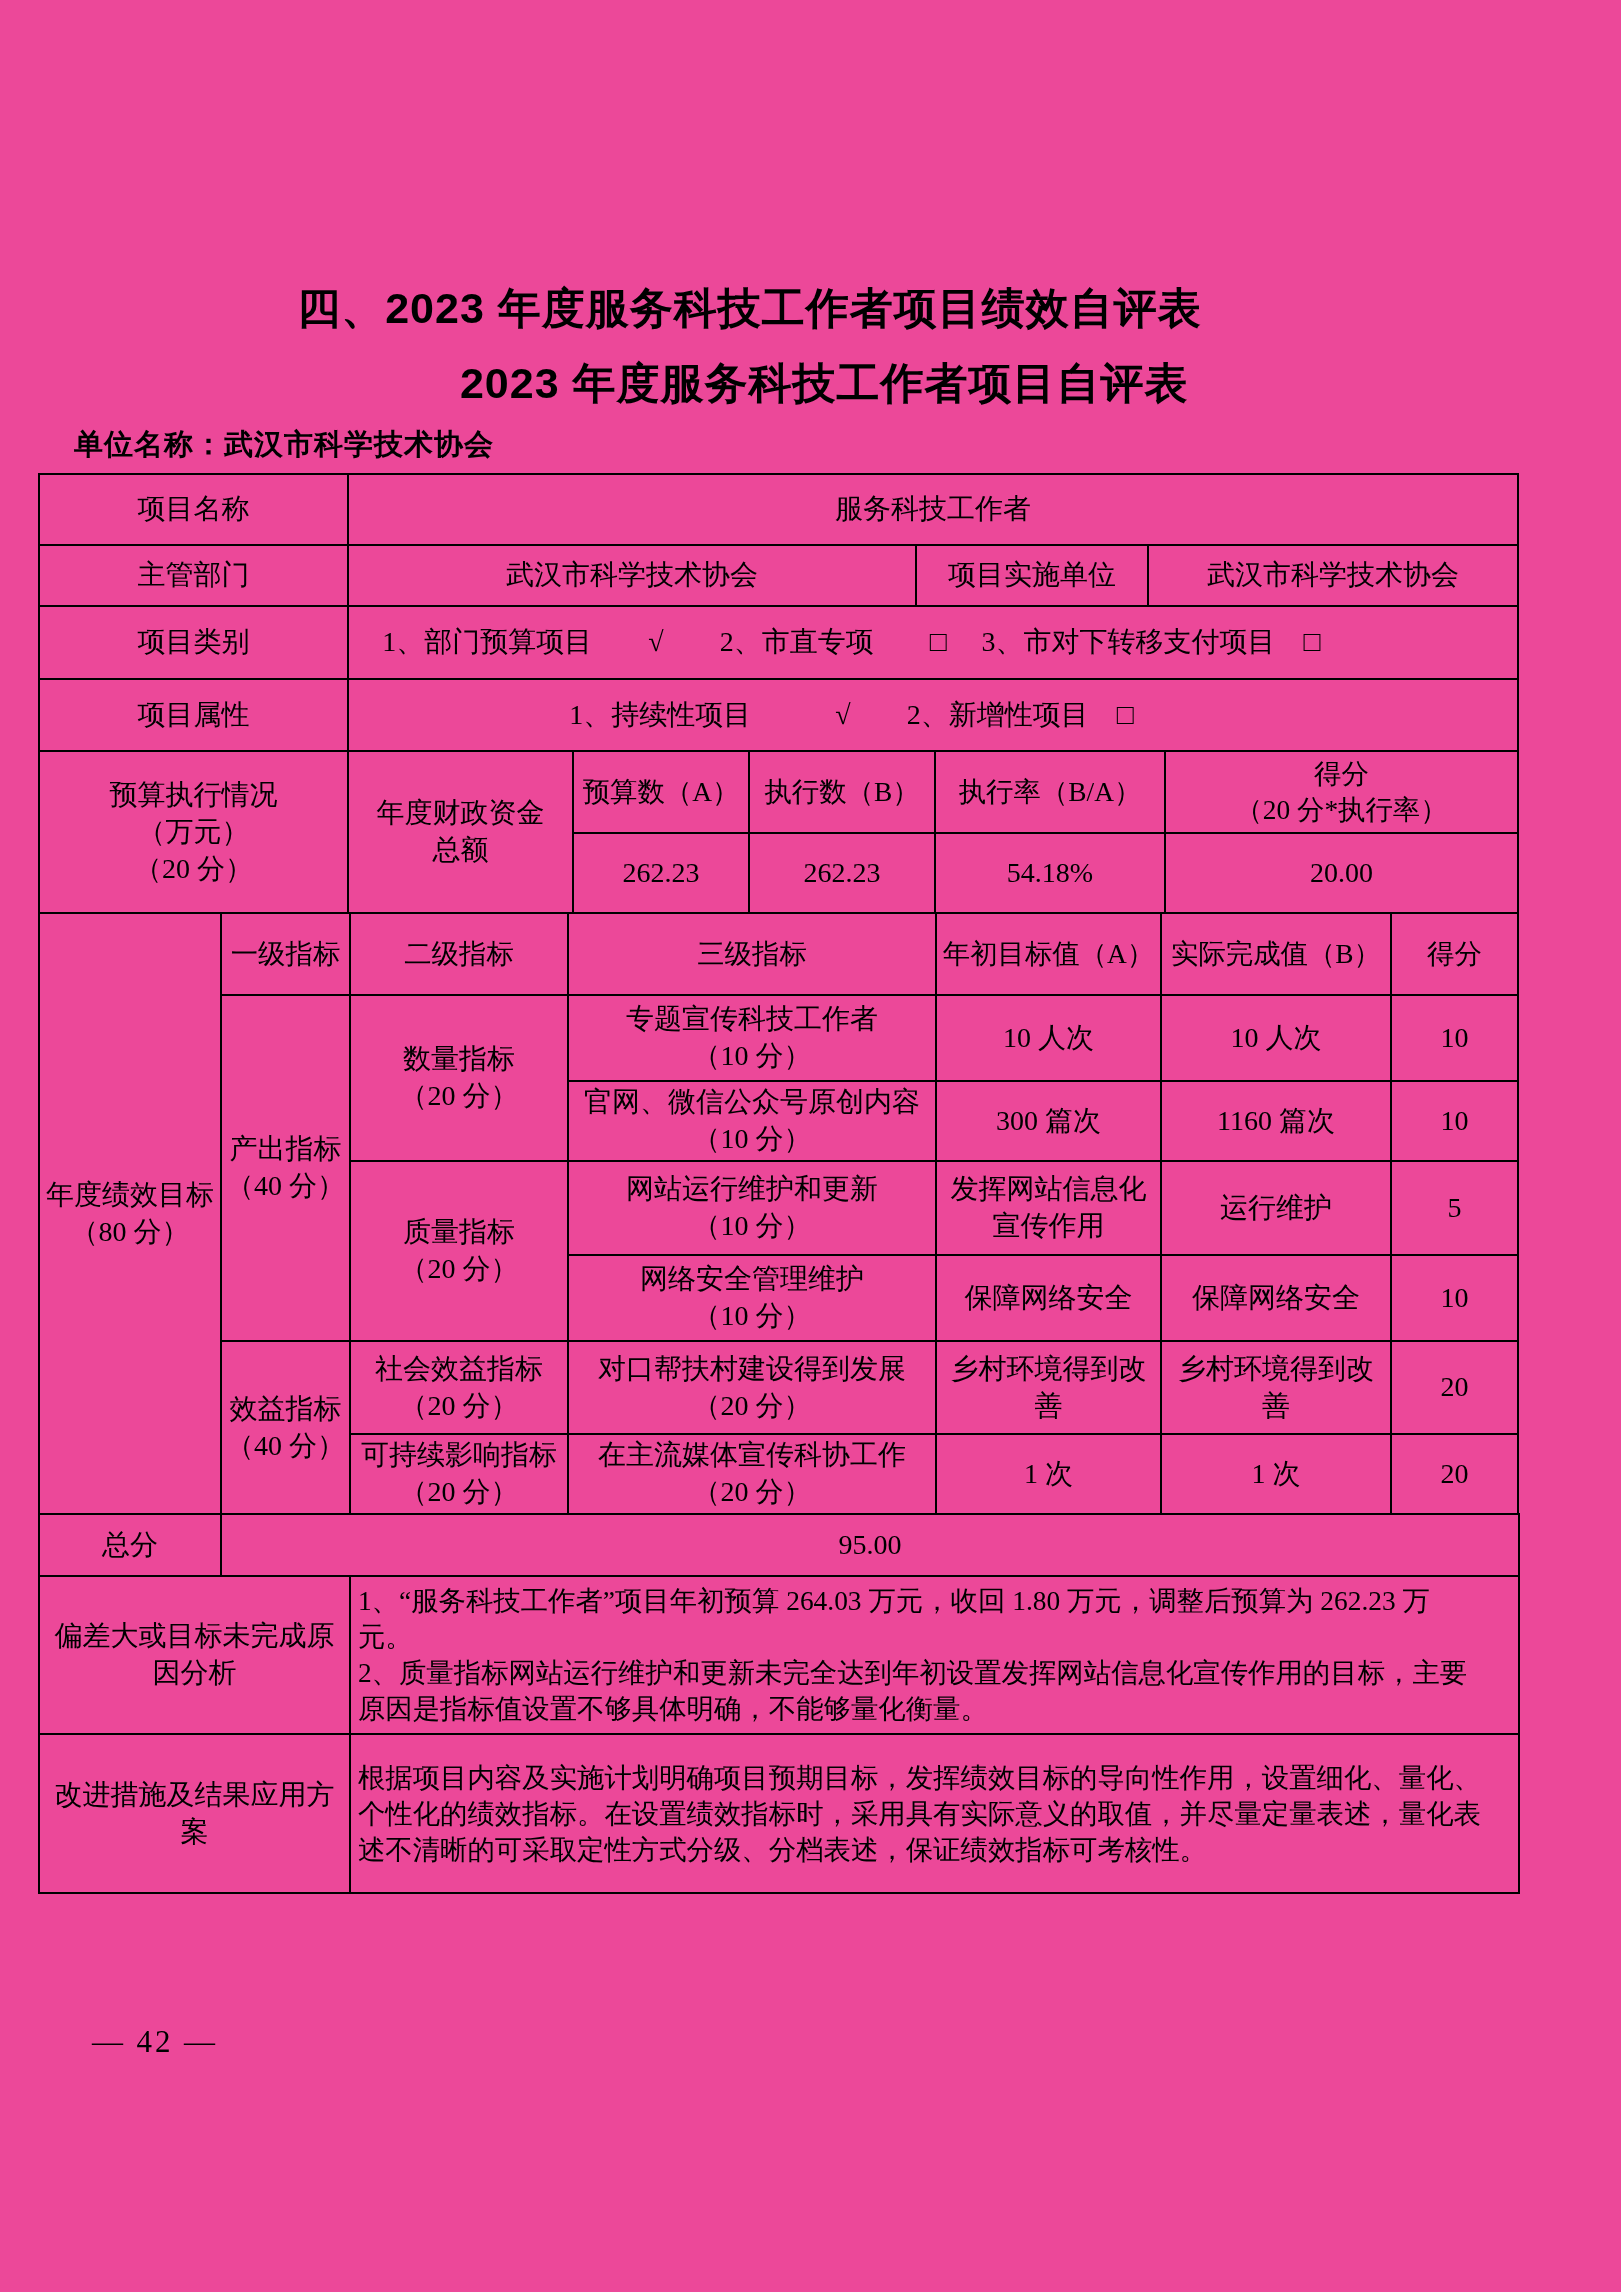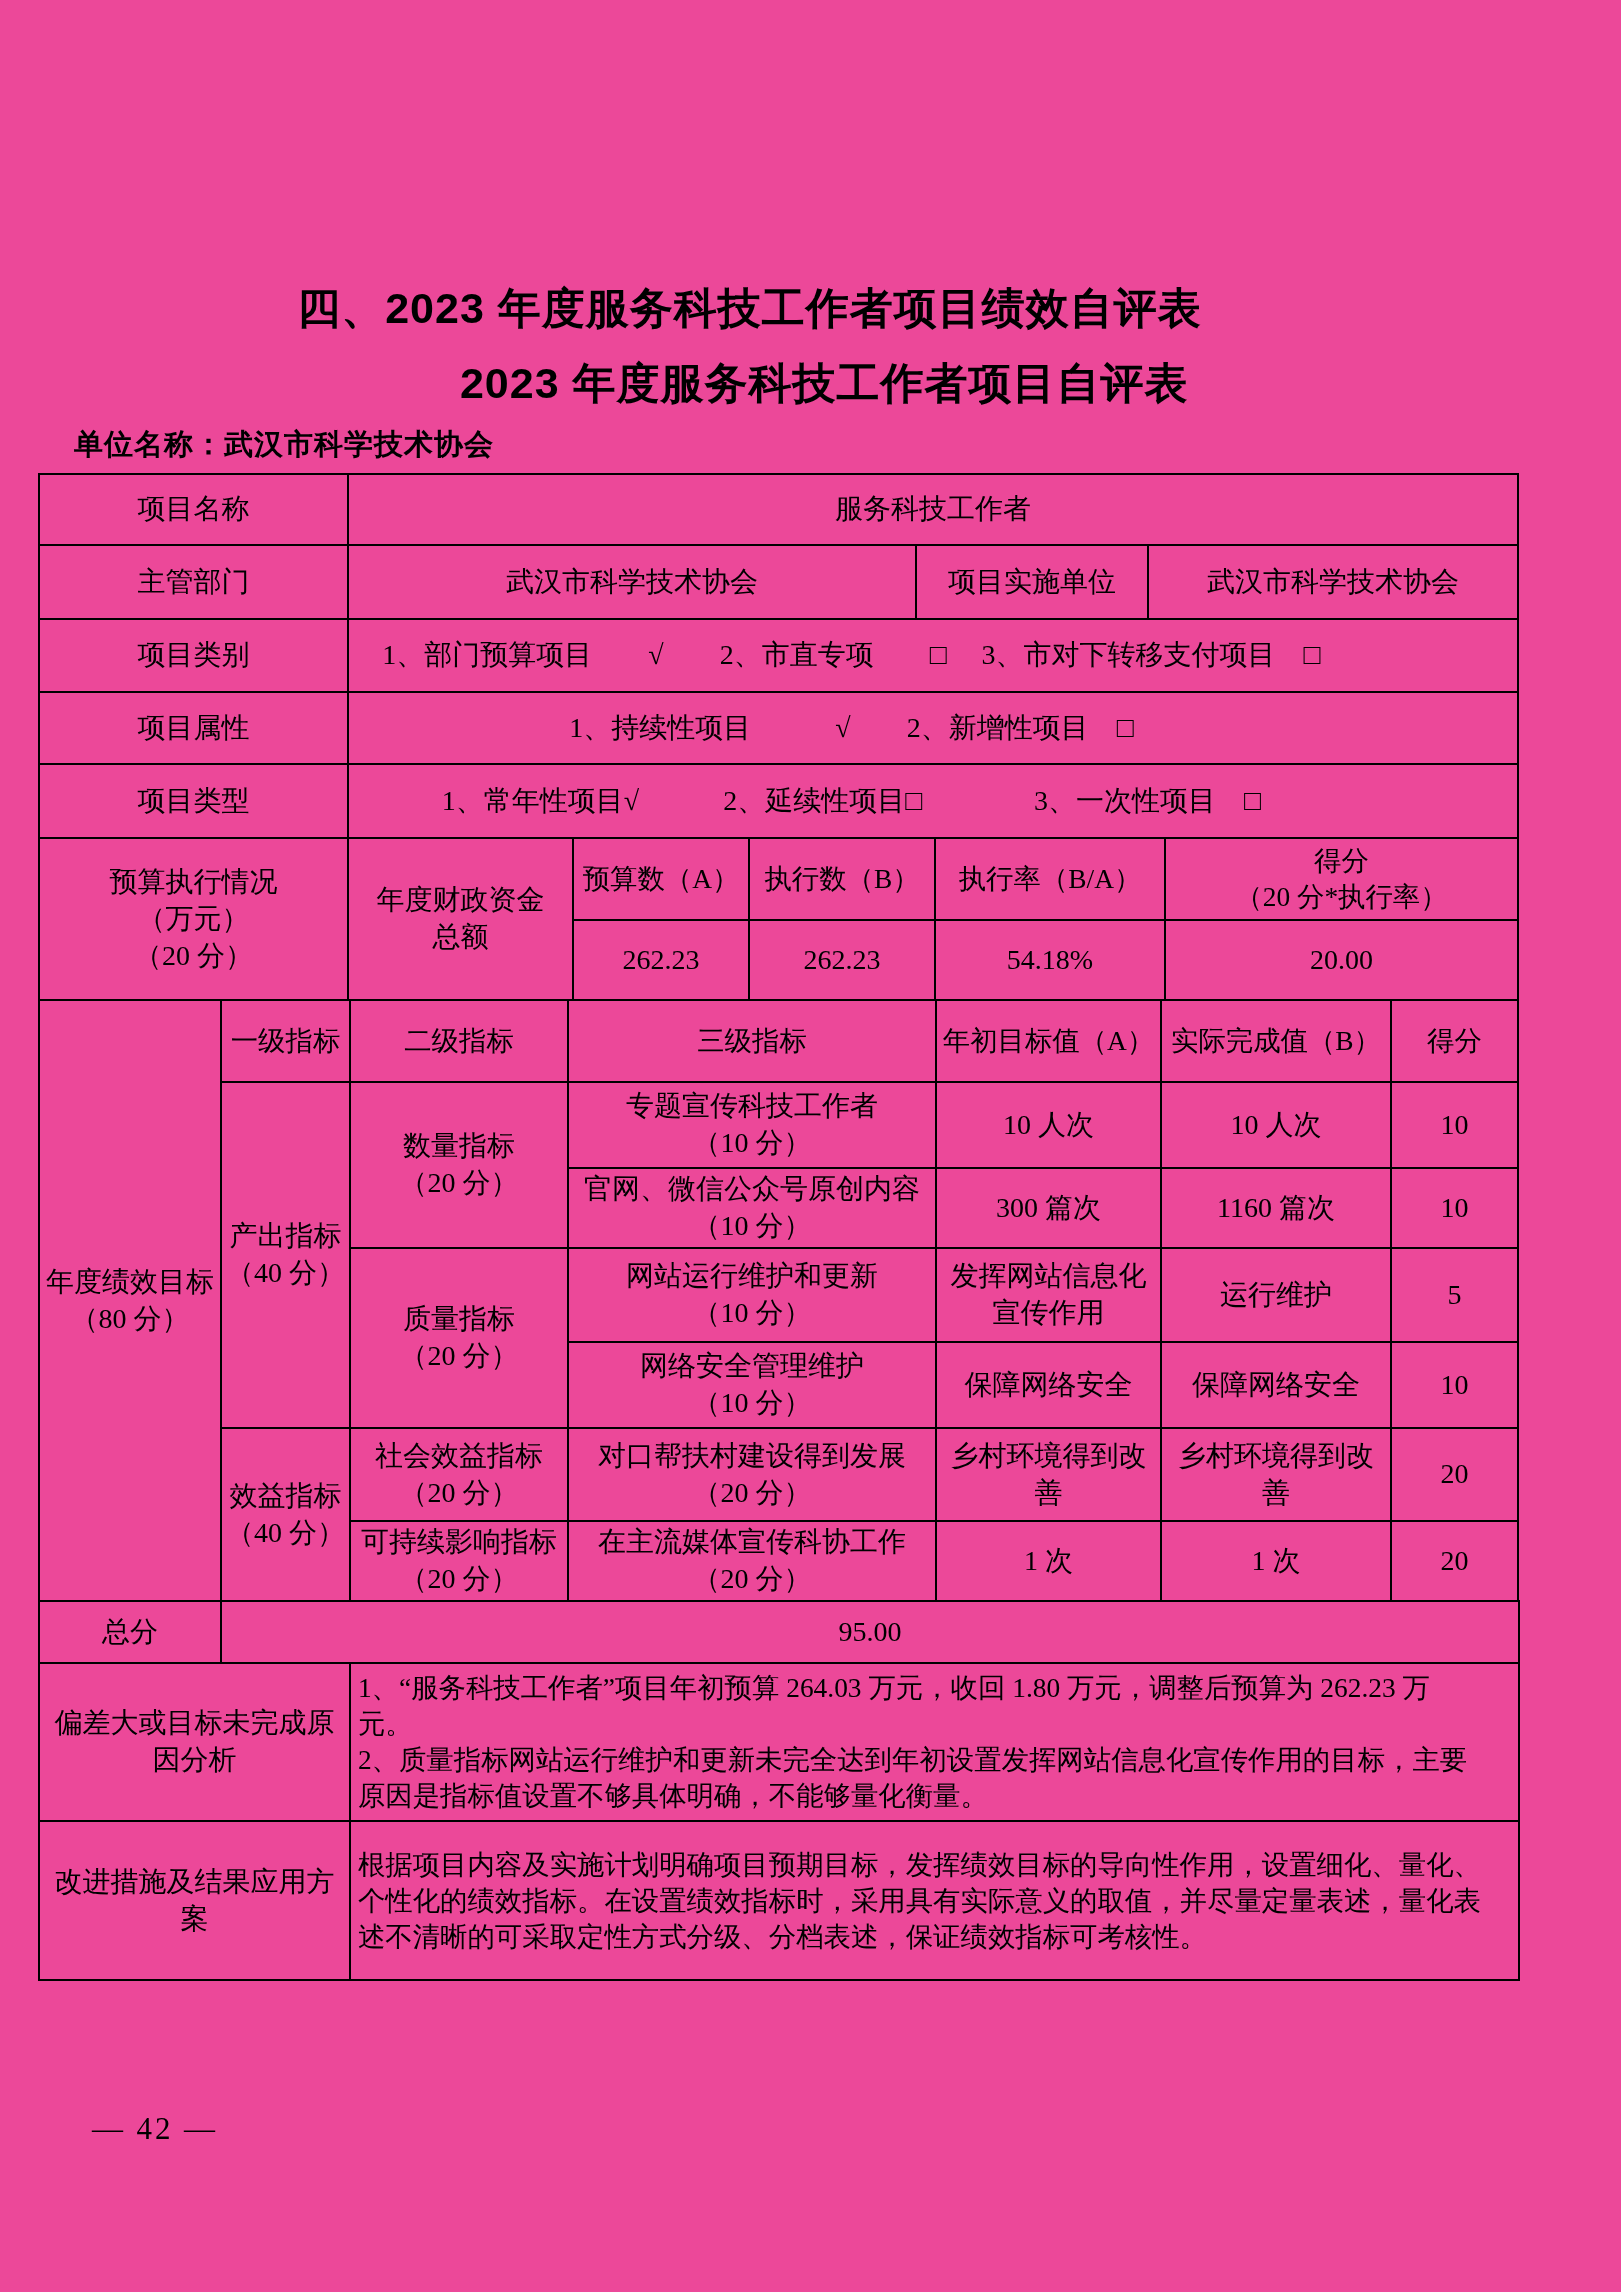--- a/index.html
+++ b/index.html
@@ -61,37 +61,33 @@
           <col style="width:309px">
           <col style="width:568px">
           <col style="width:232px">
           <col style="width:370px">
         </colgroup>
       <tbody>
           <tr style="height:71px">
         <td>项目名称</td>
         <td colspan="3">服务科技工作者</td>
       </tr>
-      <tr style="height:74px">
+      <tr style="height:61px">
         <td>主管部门</td>
         <td>武汉市科学技术协会</td>
         <td>项目实施单位</td>
         <td>武汉市科学技术协会</td>
       </tr>
       <tr style="height:73px">
         <td>项目类别</td>
         <td colspan="3" class="opt">1、部门预算项目　　√　　2、市直专项　　□　 3、市对下转移支付项目　□</td>
       </tr>
       <tr style="height:72px">
         <td>项目属性</td>
         <td colspan="3" class="opt">1、持续性项目　　　√　　2、新增性项目　□</td>
-      </tr>
-      <tr style="height:74px">
-        <td>项目类型</td>
-        <td colspan="3" class="opt">1、常年性项目√　　　2、延续性项目□　　　　3、一次性项目　□</td>
       </tr>
     </tbody>
       </table>
 
     <table class="t sep-top">
       <colgroup>
           <col style="width:309px">
           <col style="width:225px">
           <col style="width:176px">
           <col style="width:186px">

